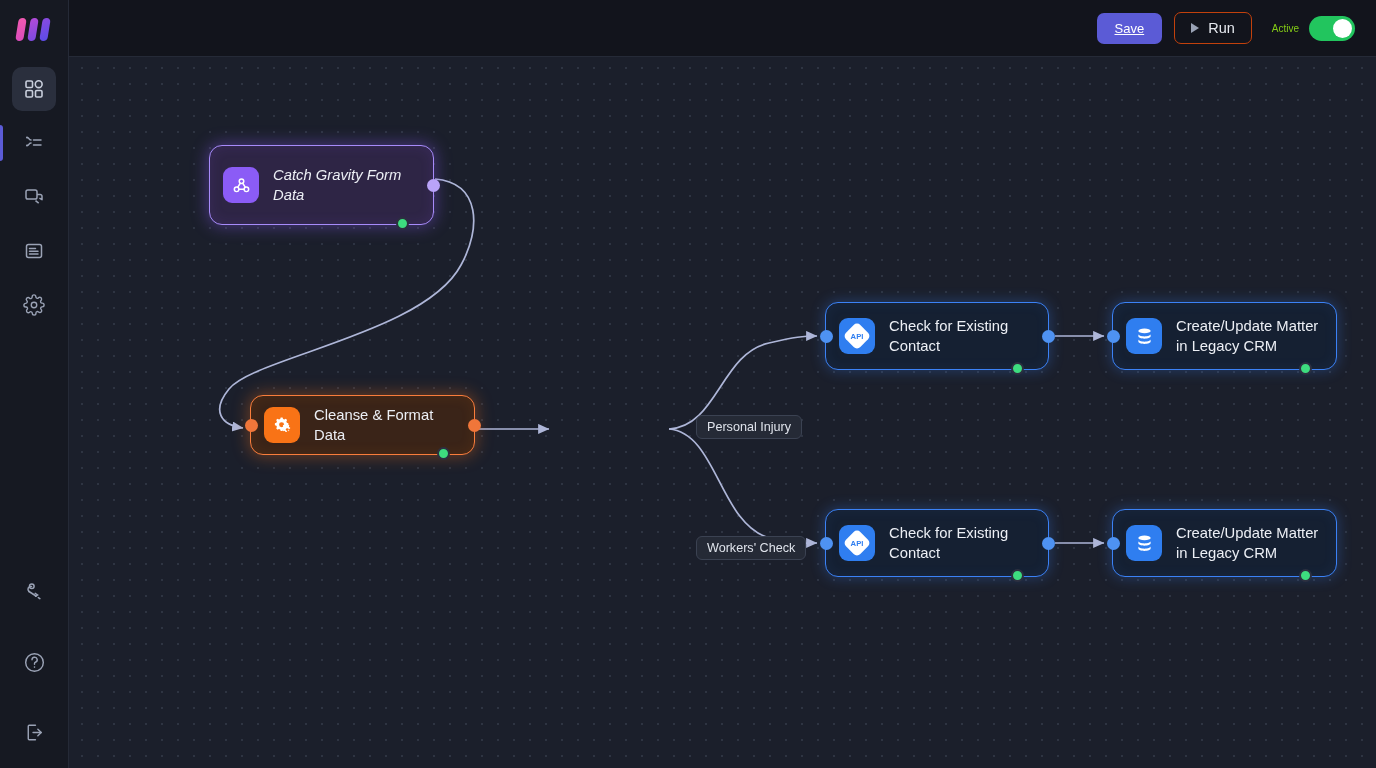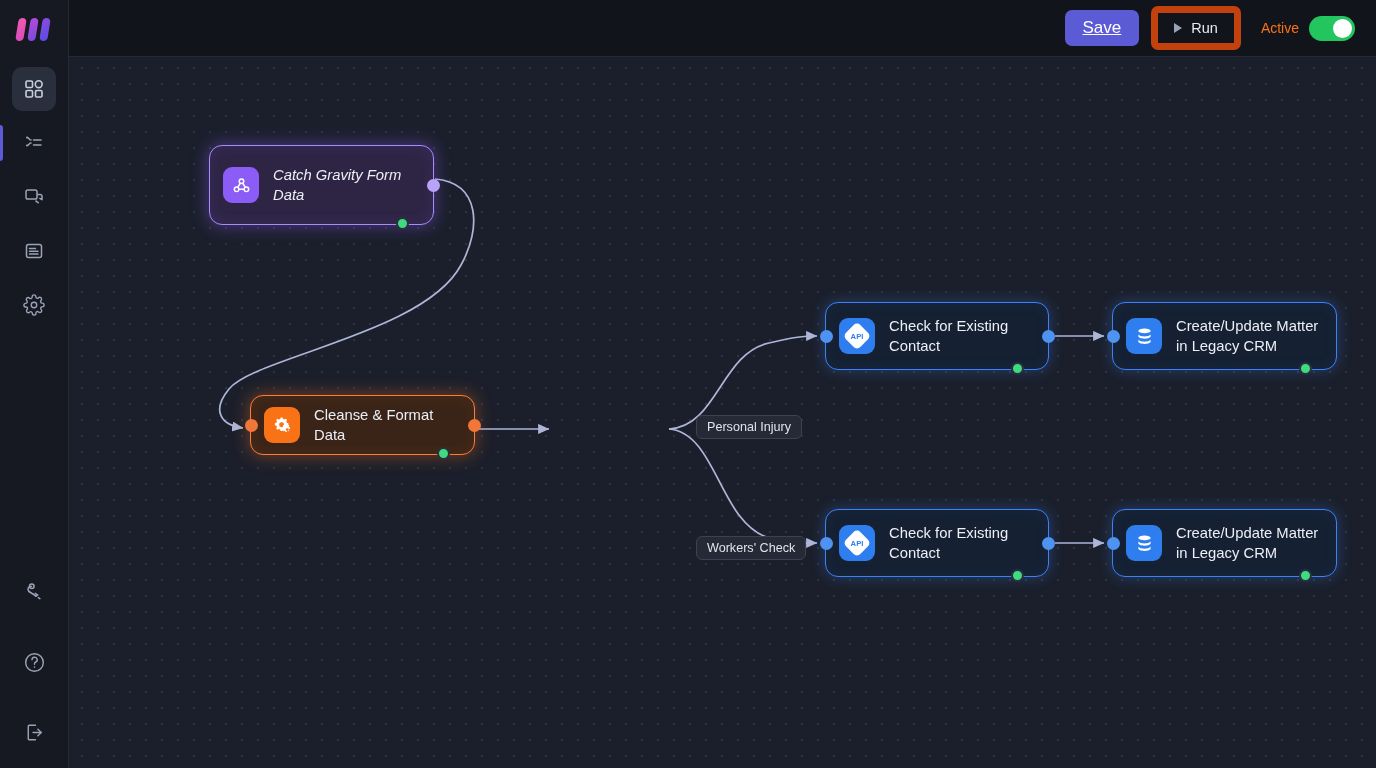--- a/index.html
+++ b/index.html
@@ -50,36 +50,36 @@
   #right { flex: 1; position: relative; height: 768px; }
   #header {
     position: absolute; left: 0; top: 0; width: 1307px; height: 57px;
     border-bottom: 1px solid #252a37;
     display: flex; align-items: center; justify-content: flex-end;
     padding-right: 21px; gap: 12px; background: #12141c;
     z-index: 6;
   }
   .btn-save {
     background: #5b5bd6; color: #fff; border: none;
-    font-size: 17px; font-family: inherit;
+    font-size: 13px; font-family: inherit;
     padding: 8px 18px; border-radius: 7px; cursor: pointer; text-decoration: underline;
   }
   .btn-run {
     background: transparent; color: #e6e9ef;
-    border: 7px solid #c2410c; border-radius: 7px;
+    border: 1px solid #c2410c; border-radius: 7px;
     font-size: 14.5px; font-family: inherit;
     padding: 7px 16px; cursor: pointer;
     display: flex; align-items: center; gap: 9px;
   }
   .play-tri {
     width: 0; height: 0; border-left: 8px solid #9aa2b5;
     border-top: 5px solid transparent; border-bottom: 5px solid transparent;
   }
   .active-wrap { display: flex; align-items: center; gap: 10px; margin-left: 8px; }
-  .active-label { color: #f97316; font-size: 14px; }
+  .active-label { color: #84cc16; font-size: 10px; }
   .toggle {
     width: 46px; height: 25px; border-radius: 13px;
     background: #22c55e; position: relative; cursor: pointer;
   }
   .toggle .knob {
     position: absolute; right: 3px; top: 3px;
     width: 19px; height: 19px; border-radius: 50%; background: #fff;
   }
 
   

